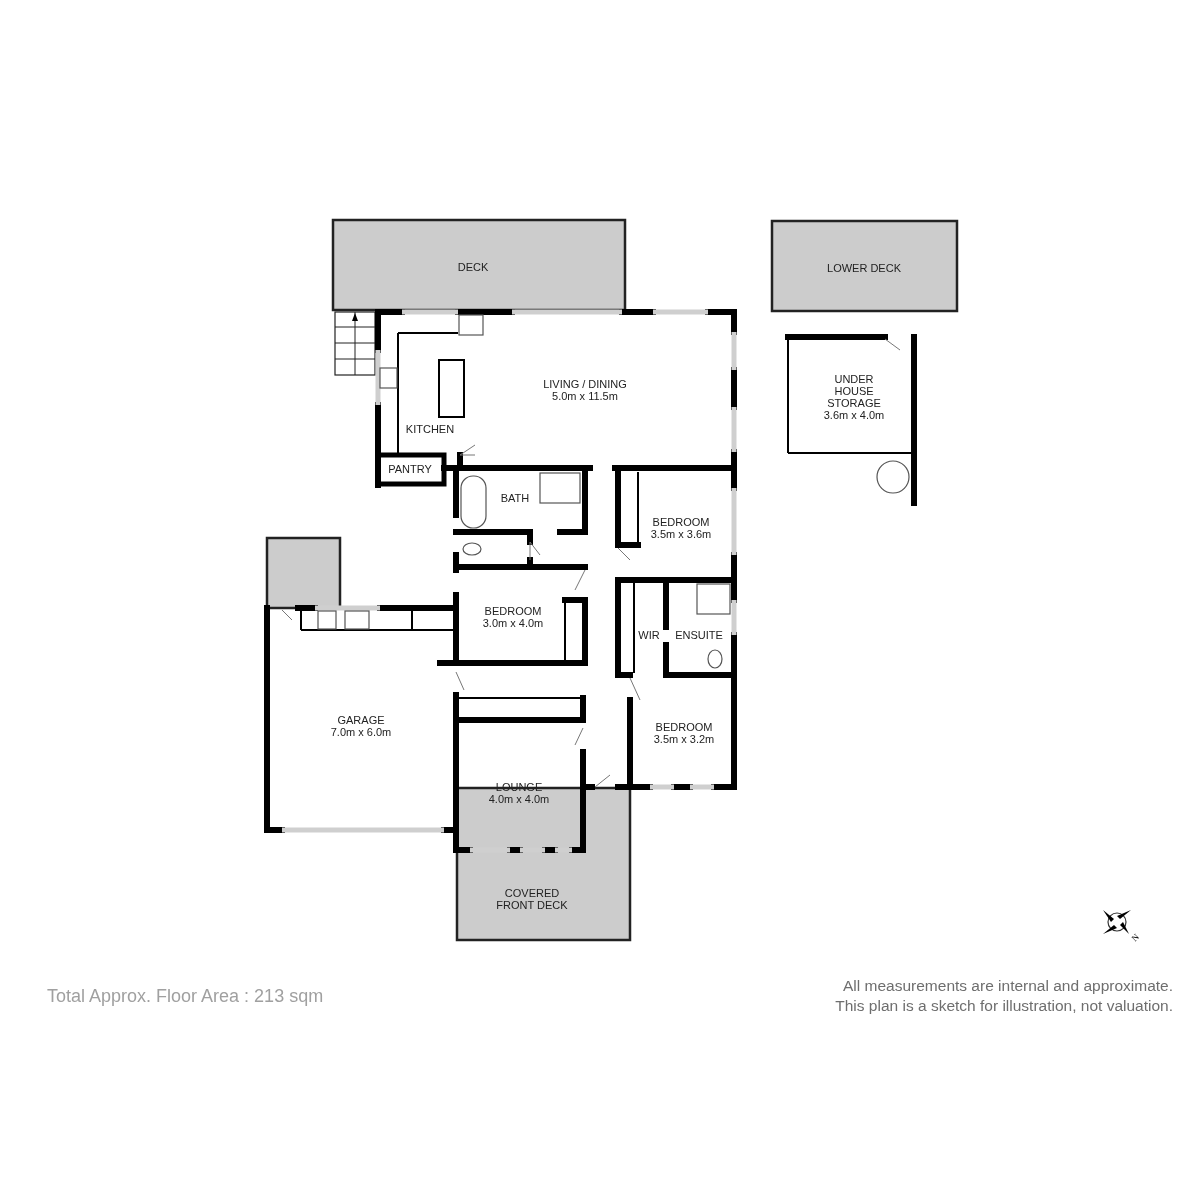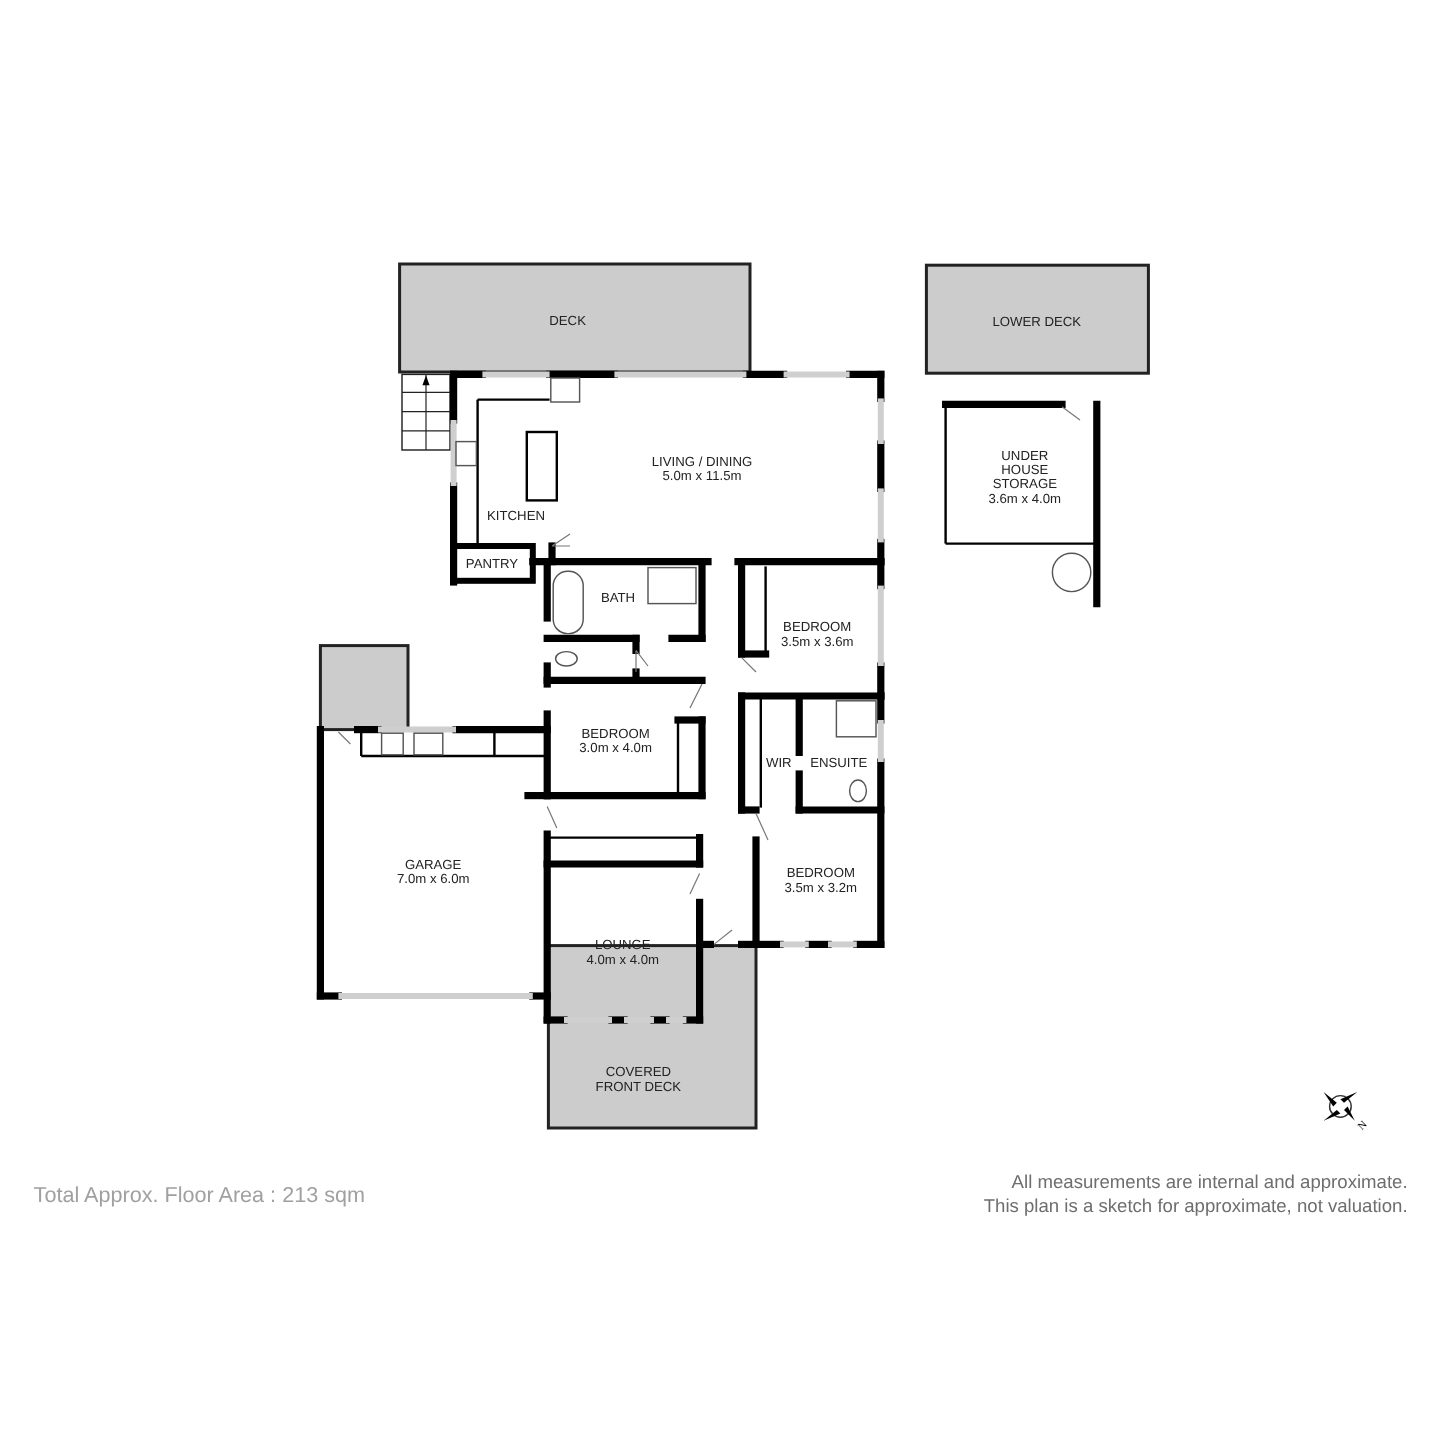--- a/index.html
+++ b/index.html
@@ -6,21 +6,21 @@
   body { width:1200px; height:1200px; position:relative; overflow:hidden;
          font-family:"Liberation Sans", sans-serif; }
   svg.plan { position:absolute; left:0; top:0; }
   .lbl { font-family:"Liberation Sans", sans-serif; font-size:11px; fill:#222; text-anchor:middle; }
   .wall { stroke:#000; stroke-width:6; fill:none; stroke-linecap:square; }
   .thin { stroke:#000; stroke-width:2; fill:none; }
   .win  { stroke:#cfcfcf; stroke-width:5; fill:none; }
   .deck { fill:#cccccc; stroke:#222; stroke-width:2.5; }
   .fix  { fill:#fff; stroke:#555; stroke-width:1.2; }
   .door { stroke:#777; stroke-width:1; fill:none; }
-  .footer-left { position:absolute; left:28px; top:986px; font-size:18px; color:#a0a0a0; }
+  .footer-left { position:absolute; left:47px; top:986px; font-size:18px; color:#a0a0a0; }
   .footer-right { position:absolute; right:27px; top:976px; text-align:right; font-size:15.5px; line-height:20px; color:#6e6e6e; }
 </style>
 </head>
 <body>
 
 <svg class="plan" width="1200" height="1200" viewBox="0 0 1200 1200">
 
   <rect class="deck" x="333" y="220" width="292" height="90"></rect>
   <rect class="deck" x="772" y="221" width="185" height="90"></rect>
   <rect class="deck" x="267" y="538" width="73" height="70"></rect>
@@ -198,14 +198,14 @@
     <polygon points="14,-12 3,-3 0,-6" fill="#000"></polygon>
     <polygon points="-14,12 -3,3 0,6" fill="#000"></polygon>
     <polygon points="12,12 3,3 6,0" fill="#000"></polygon>
     <text x="18" y="20" font-size="9" fill="#000" font-family="Liberation Serif, serif" transform="rotate(-45 18 20)">N</text>
   </g>
 </svg>
 
 <div class="footer-left">Total Approx. Floor Area : 213 sqm</div>
 <div class="footer-right">
   <div>All measurements are internal and approximate.</div>
-  <div>This plan is a sketch for approximate, not valuation.</div>
+  <div>This plan is a sketch for illustration, not valuation.</div>
 </div>
 
 </body></html>

